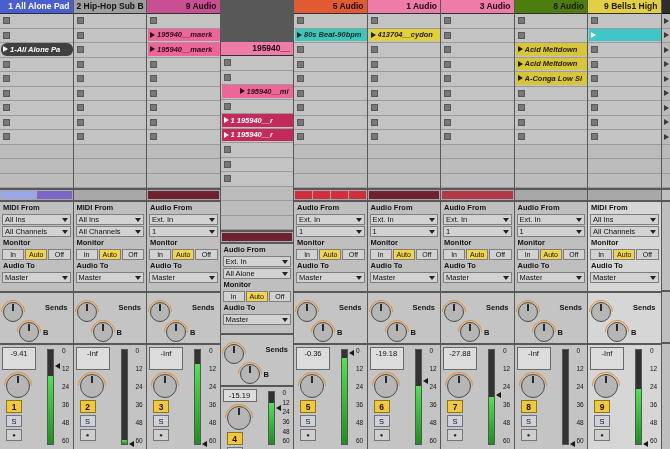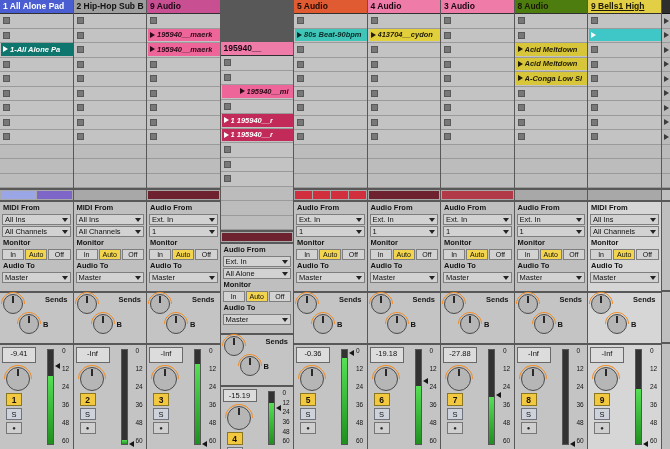--- a/index.html
+++ b/index.html
@@ -1,48 +1,48 @@
 <!DOCTYPE html>
 <html><head>
 <meta charset="utf-8">
 <style>
   html,body{margin:0;padding:0;background:#3f3f3f;font-family:"Liberation Sans",sans-serif;}
   #app{width:670px;height:449px;overflow:hidden;background:#585858;position:relative;}
   #tracks{display:flex;height:100%;}
   .track{flex:0 0 72.5px;margin-right:1px;display:flex;flex-direction:column;min-width:0;}
-  .thead{height:13px;border-bottom:1px solid #303030;font-size:8.5px;font-weight:bold;line-height:13px;padding:0 3px;white-space:nowrap;overflow:hidden;}
+  .thead{height:13px;border-bottom:1px solid #303030;font-size:8.5px;font-weight:bold;line-height:13px;padding:0 3px;white-space:nowrap;overflow:hidden;text-align:right;}
   .grid{height:174px;background:#b0b0b0;font-style:italic;}
   .slot{height:14.5px;box-sizing:border-box;border-bottom:1px solid #9a9a9a;background:#c3c3c3;display:flex;align-items:center;position:relative;}
   .slot.plain{background:#bcbcbc;}
   .stopsq{width:7px;height:7px;background:#787878;border:1px solid #595959;box-sizing:border-box;margin-left:3px;flex:none;}
   .clip{position:absolute;left:1px;right:0;top:0;bottom:1px;display:flex;align-items:center;gap:2px;padding-left:2px;font-size:7.5px;font-weight:bold;white-space:nowrap;overflow:hidden;}
   .parrow{width:0;height:0;border-top:3.5px solid transparent;border-bottom:3.5px solid transparent;border-left:5px solid #fff;flex:none;}
   .cname{overflow:hidden;white-space:nowrap;}
   .strip{height:10px;margin-top:2px;background:#a8a8a8;display:flex;gap:1px;padding:1px;box-sizing:border-box;}
   .seg{flex:1;}
   .routing{height:88px;background:#bfbfbf;margin-top:2px;padding-top:1px;overflow:hidden;}
   .iolabel{height:10px;line-height:10px;font-size:7.5px;font-weight:bold;padding:0 3px;color:#141414;white-space:nowrap;overflow:hidden;}
   .dd{height:11px;margin:1px 2px;background:#d2d2d2;border:1px solid #7e7e7e;box-sizing:border-box;display:flex;align-items:center;justify-content:space-between;padding:0 2px;font-size:7.5px;white-space:nowrap;overflow:hidden;color:#101010;}
   .ddtext{overflow:hidden;white-space:nowrap;}
   .caret{width:0;height:0;border-left:3px solid transparent;border-right:3px solid transparent;border-top:4px solid #222;flex:none;margin-left:1px;}
   .monrow{display:flex;gap:1px;margin:1px 2px;}
   .mbtn{flex:1;height:11px;line-height:10px;background:#d2d2d2;border:1px solid #7e7e7e;box-sizing:border-box;font-size:7px;text-align:center;overflow:hidden;color:#101010;}
   .mbtn.active{background:#f2d44e;}
-  .sends{height:50px;background:#c4c4c4;margin-top:2px;position:relative;padding:1px 3px 0;box-sizing:border-box;}
+  .sends{height:50px;background:#c4c4c4;margin-top:2px;position:relative;padding:9px 3px 0;box-sizing:border-box;}
   .sendrow{display:flex;align-items:flex-start;justify-content:space-between;}
   .sendrow.row2{margin-top:0;justify-content:flex-start;align-items:center;padding-left:16px;gap:4px;}
   .sends-title{font-size:7.5px;font-weight:bold;color:#141414;padding-top:1px;padding-right:2px;}
   .send-letter{font-size:7.5px;font-weight:bold;color:#141414;}
   .knob{width:20px;height:20px;border-radius:50%;background:#b6b6b6;border:1px solid #4a4a4a;position:relative;box-sizing:border-box;flex:none;}
   .knob::before{content:"";position:absolute;left:50%;top:1px;width:2px;height:7px;background:#2a2a2a;transform:translateX(-50%);}
   .knob::after{content:"";position:absolute;inset:-3px;border-radius:50%;border:1.5px solid transparent;border-top-color:#ef8f2d;border-left-color:#ef8f2d;transform:rotate(45deg);}
   .mixer{flex:1;background:#c4c4c4;margin-top:2px;display:flex;padding:2px 0 2px 2px;box-sizing:border-box;min-height:0;overflow:hidden;}
   .sel .routing,.sel .sends,.sel .mixer{background:#d6d6d6;}
   .mixleft{width:40px;display:flex;flex-direction:column;align-items:flex-start;gap:2px;flex:none;}
-  .dbbox{width:34px;height:16px;line-height:11px;background:#dcdcdc;border:1px solid #696969;box-sizing:border-box;font-size:7.5px;text-align:center;color:#101010;}
+  .dbbox{width:34px;height:23px;line-height:11px;background:#dcdcdc;border:1px solid #696969;box-sizing:border-box;font-size:7.5px;text-align:center;color:#101010;}
   .knob.pan{width:24px;height:24px;margin:2px 0 0 4px;}
   .numbtn{width:16px;height:13px;line-height:12px;background:#f2c840;border:1px solid #8a7520;box-sizing:border-box;font-size:8.5px;font-weight:bold;text-align:center;margin-left:4px;color:#181200;}
   .sbtn{width:16px;height:12px;line-height:11px;background:#ced2da;border:1px solid #6f737c;box-sizing:border-box;font-size:7.5px;text-align:center;margin-left:4px;color:#101010;}
   .armbtn{width:16px;height:12px;background:#cfcfcf;border:1px solid #767676;box-sizing:border-box;margin-left:4px;display:flex;align-items:center;justify-content:center;}
   .armdot{font-size:6px;line-height:1;color:#2a2a2a;}
   .meterwrap{flex:1;position:relative;margin-left:3px;min-width:0;}
   .meter{position:absolute;left:2px;top:2px;bottom:2px;width:7px;background:#323232;border:1px solid #565656;box-sizing:border-box;}
   .mfill{position:absolute;left:0;right:0;bottom:0;background:linear-gradient(to top,#1f8f1f,#55e055);}
   .fadertri{position:absolute;left:10px;width:0;height:0;border-top:3px solid transparent;border-bottom:3px solid transparent;border-right:5px solid #161616;}
   .scale{position:absolute;left:17px;top:1px;bottom:2px;display:flex;flex-direction:column;justify-content:space-between;font-size:6.5px;line-height:1;color:#141414;}
@@ -63,21 +63,21 @@
       <span class="tname">1 All Alone Pad</span>
     </div>
     <div class="grid">
           <div class="slot">
             <span class="stopsq"></span>
           </div>
           <div class="slot">
             <span class="stopsq"></span>
           </div>
           <div class="slot">
-            <div class="clip" style="background: #0f766e; color: rgb(255, 255, 255);">
+            <div class="clip" style="background: #404040; color: rgb(255, 255, 255); border-radius: 6px;">
               <span class="parrow" style="border-left-color: rgb(255, 255, 255);"></span>
               <span class="cname">1-All Alone Pa</span>
             </div>
           </div>
           <div class="slot">
             <span class="stopsq"></span>
           </div>
           <div class="slot">
             <span class="stopsq"></span>
           </div>
@@ -561,21 +561,21 @@
               <span>24</span>
               <span>36</span>
               <span>48</span>
               <span>60</span>
             </div>
       </div>
     </div>
   </div>
       <div class="track">
     <div class="thead" style="background: rgb(239, 123, 168); color: rgb(26, 7, 18);">
-      <span class="tname">4 Audio</span>
+      <span class="tname">1 Audio</span>
     </div>
     <div class="grid">
           <div class="slot">
             <span class="stopsq"></span>
           </div>
           <div class="slot">
             <div class="clip" style="background: rgb(226, 207, 60); color: rgb(32, 28, 8);">
               <span class="parrow" style="border-left-color: rgb(32, 28, 8);"></span>
               <span class="cname">413704__cydon</span>
             </div>
@@ -861,21 +861,21 @@
               <span>12</span>
               <span>24</span>
               <span>36</span>
               <span>48</span>
               <span>60</span>
             </div>
       </div>
     </div>
   </div>
       <div class="track sel">
-    <div class="thead" style="background: rgb(227, 207, 69); color: rgb(28, 24, 4); text-decoration: underline;">
+    <div class="thead" style="background: rgb(227, 207, 69); color: rgb(28, 24, 4);">
       <span class="tname">9 Bells1 High</span>
     </div>
     <div class="grid">
           <div class="slot">
             <span class="stopsq"></span>
           </div>
           <div class="slot">
             <div class="clip" style="background: rgb(63, 198, 198); color: rgb(255, 255, 255);">
               <span class="parrow" style="border-left-color: rgb(255, 255, 255);"></span>
               <span class="cname"></span>

